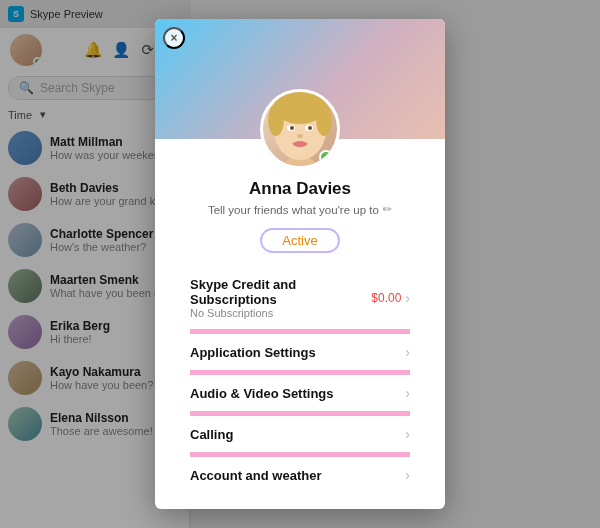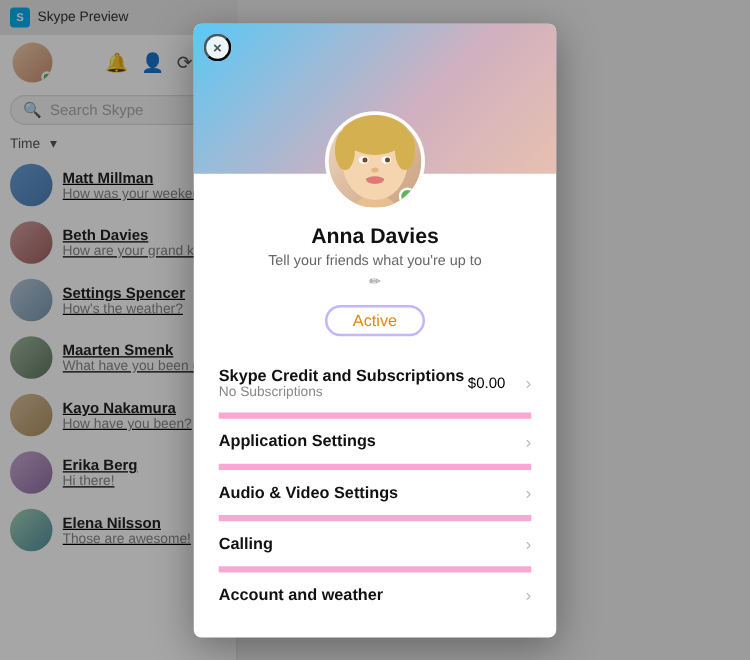--- a/index.html
+++ b/index.html
@@ -91,21 +91,20 @@
       color: #555;
       padding: 2px 8px 4px;
       display: flex;
       align-items: center;
       gap: 8px;
     }
 
     .contact-list {
       flex: 1;
       overflow: hidden;
-      text-decoration: underline;
     }
     .contact-item {
       display: flex;
       align-items: center;
       padding: 6px 8px;
       gap: 8px;
       cursor: pointer;
     }
     .contact-avatar {
       width: 34px; height: 34px;
@@ -196,40 +195,39 @@
     .profile-avatar-status {
       width: 14px; height: 14px;
       background: #5cb85c;
       border-radius: 50%;
       border: 2px solid #fff;
       position: absolute;
       bottom: 2px; right: 4px;
     }
 
     .modal-body {
-      padding: 40px 20px 16px;
+      padding: 40px 35px 16px;
       text-align: center;
     }
 
     .profile-name {
       font-size: 17px;
       font-weight: 700;
       color: #111;
       margin-bottom: 4px;
     }
 
     .profile-tagline {
       font-size: 11.5px;
       color: #666;
       margin-bottom: 12px;
       display: flex;
       align-items: center;
       justify-content: center;
       gap: 4px;
-      flex-direction: column;
     }
     .edit-icon {
       font-size: 11px;
       color: #888;
       cursor: pointer;
     }
 
     .status-badge {
       display: inline-block;
       border: 2px solid #c4b5fd;
@@ -267,22 +265,22 @@
       font-size: 13px;
       font-weight: 600;
       color: #111;
     }
     .settings-item-sub {
       font-size: 11px;
       color: #888;
     }
     .settings-item-value {
       font-size: 12px;
-      color: #000000;
-      margin-right: 16px;
+      color: #ef4444;
+      margin-right: 4px;
       text-align: center;
     }
     .chevron-icon {
       color: #bbb;
       font-size: 14px;
     }
 
     
     .face-svg {
       width: 74px;
@@ -327,43 +325,43 @@
       <div class="contact-item">
       <div class="contact-avatar av-beth"></div>
       <div class="contact-info">
         <div class="contact-name">Beth Davies</div>
         <div class="contact-msg">How are your grand kids?</div>
       </div>
     </div>
       <div class="contact-item">
       <div class="contact-avatar av-charlotte"></div>
       <div class="contact-info">
-        <div class="contact-name">Settings Spencer</div>
+        <div class="contact-name">Charlotte Spencer</div>
         <div class="contact-msg">How's the weather?</div>
       </div>
     </div>
       <div class="contact-item">
       <div class="contact-avatar av-maarten"></div>
       <div class="contact-info">
         <div class="contact-name">Maarten Smenk</div>
         <div class="contact-msg">What have you been up t...</div>
       </div>
     </div>
       <div class="contact-item">
+      <div class="contact-avatar av-erika"></div>
+      <div class="contact-info">
+        <div class="contact-name">Erika Berg</div>
+        <div class="contact-msg">Hi there!</div>
+      </div>
+    </div>
+      <div class="contact-item">
       <div class="contact-avatar av-kayo"></div>
       <div class="contact-info">
         <div class="contact-name">Kayo Nakamura</div>
         <div class="contact-msg">How have you been?</div>
-      </div>
-    </div>
-      <div class="contact-item">
-      <div class="contact-avatar av-erika"></div>
-      <div class="contact-info">
-        <div class="contact-name">Erika Berg</div>
-        <div class="contact-msg">Hi there!</div>
       </div>
     </div>
       <div class="contact-item">
       <div class="contact-avatar av-elena"></div>
       <div class="contact-info">
         <div class="contact-name">Elena Nilsson</div>
         <div class="contact-msg">Those are awesome!</div>
       </div>
     </div>
     </div>

